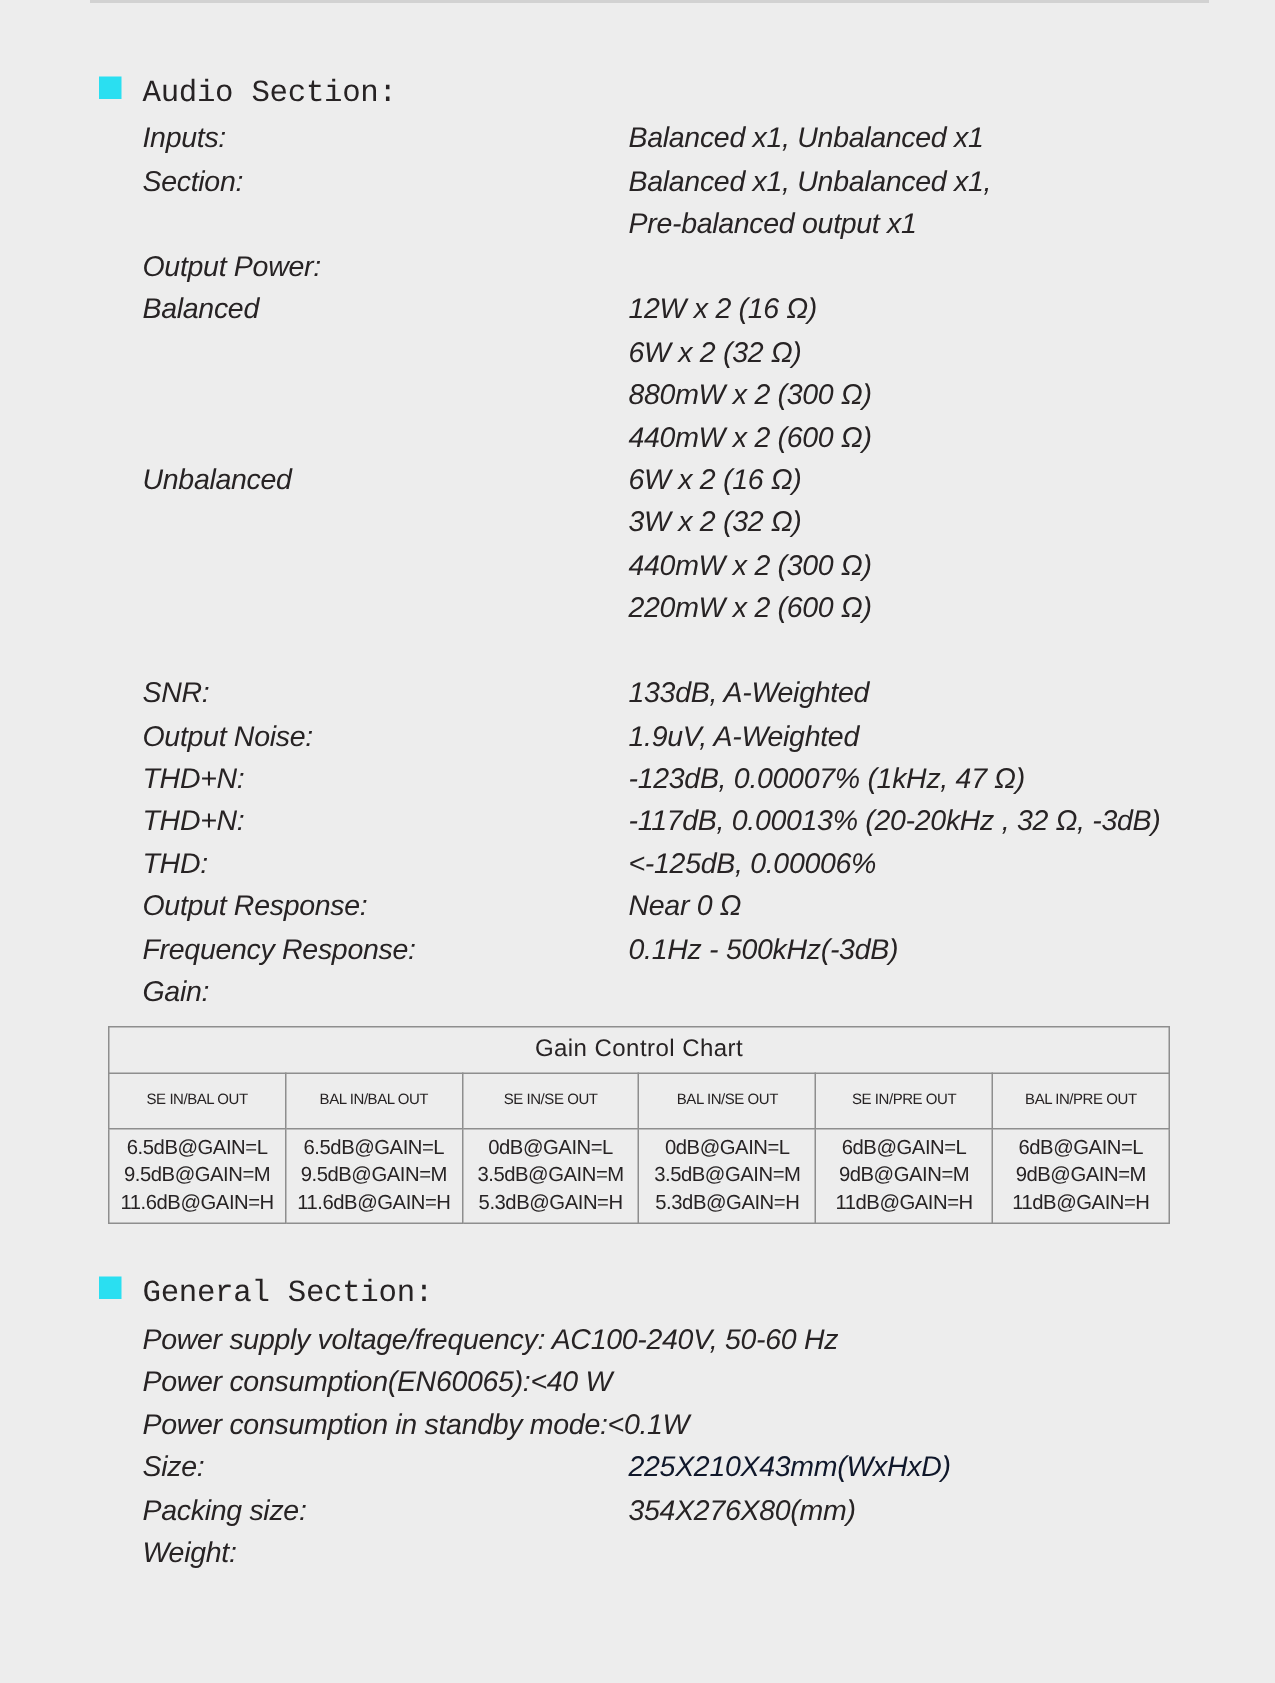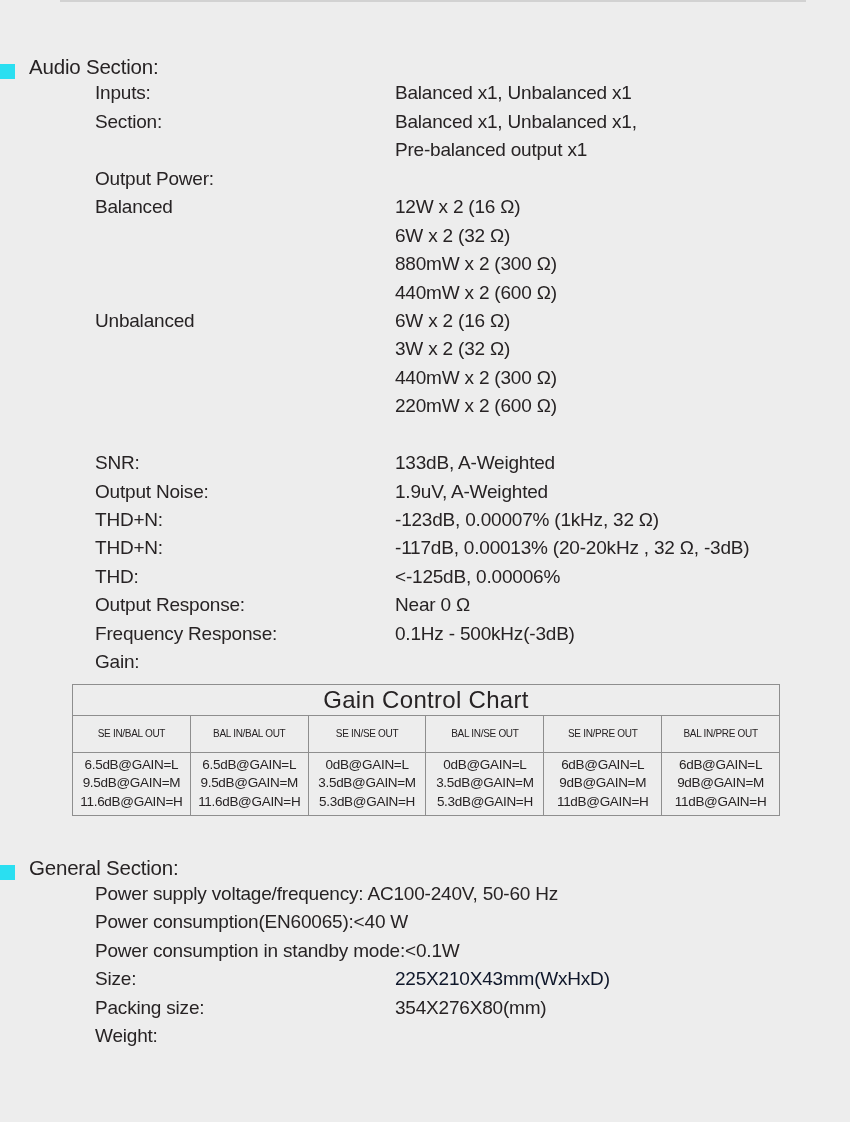--- a/index.html
+++ b/index.html
@@ -22,53 +22,57 @@
     left: 60px;
     width: 746px;
     height: 2px;
     background: #d2d2d2;
   }
   .content {
     padding-top: 51px;
   }
   .section-header {
     display: flex;
-    align-items: flex-end;
+    align-items: flex-start;
+    margin-left: 66px;
     height: 28.45px;
+    font-family: Liberation Mono, monospace;
   }
   .bullet {
     width: 15px;
     height: 15px;
     background: #2adff1;
     margin-right: 14px;
     flex: none;
   }
   .section-title {
     font-size: 20.5px;
     font-weight: 500;
     letter-spacing: -0.2px;
   }
   .spec-rows {
     margin-left: 95px;
+    font-style: italic;
   }
   .spec-row {
     display: flex;
     height: 28.45px;
     line-height: 28.45px;
     font-size: 19px;
     letter-spacing: -0.2px;
   }
   .spec-row .spec-label {
     width: 300px;
     flex: none;
     white-space: nowrap;
   }
   .spec-row .spec-value {
     flex: 1;
     white-space: nowrap;
+    margin-left: 24px;
   }
   .spec-row.spacer {
     height: 28.45px;
   }
   .spec-value.highlight {
     color: #0f172a;
   }
   table.gain-chart {
     border-collapse: collapse;
     table-layout: fixed;
@@ -78,21 +82,21 @@
   }
   table.gain-chart th,
   table.gain-chart td {
     border: 1px solid #8e8e8e;
     text-align: center;
     font-weight: 400;
     padding: 0;
   }
   table.gain-chart .chart-title-cell {
     height: 30px;
-    font-size: 24px;
+    font-size: 16px;
     letter-spacing: 0.3px;
   }
   table.gain-chart .chart-header-cell {
     height: 36px;
     font-size: 10px;
     letter-spacing: -0.3px;
     white-space: nowrap;
   }
   table.gain-chart .chart-data-cell {
     padding: 3px 0 4px 0;
@@ -175,21 +179,21 @@
       <div class="spec-row">
         <span class="spec-label">SNR:</span>
         <span class="spec-value">133dB, A-Weighted</span>
       </div>
       <div class="spec-row">
         <span class="spec-label">Output Noise:</span>
         <span class="spec-value">1.9uV, A-Weighted</span>
       </div>
       <div class="spec-row">
         <span class="spec-label">THD+N:</span>
-        <span class="spec-value">-123dB, 0.00007% (1kHz, 32 Ω)</span>
+        <span class="spec-value">-123dB, 0.00007% (1kHz, 47 Ω)</span>
       </div>
       <div class="spec-row">
         <span class="spec-label">THD+N:</span>
         <span class="spec-value">-117dB, 0.00013% (20-20kHz , 32 Ω, -3dB)</span>
       </div>
       <div class="spec-row">
         <span class="spec-label">THD:</span>
         <span class="spec-value">&lt;-125dB, 0.00006%</span>
       </div>
       <div class="spec-row">

